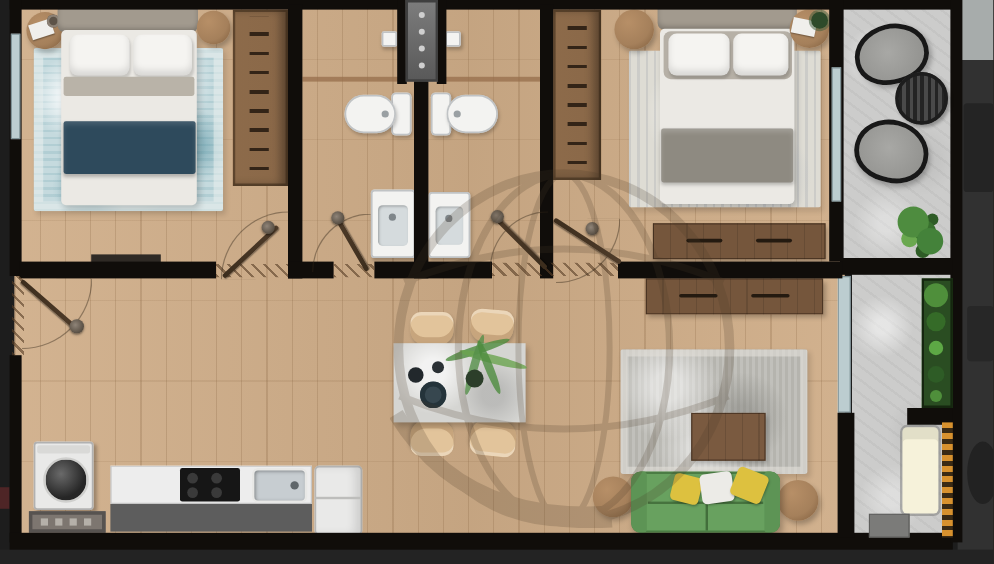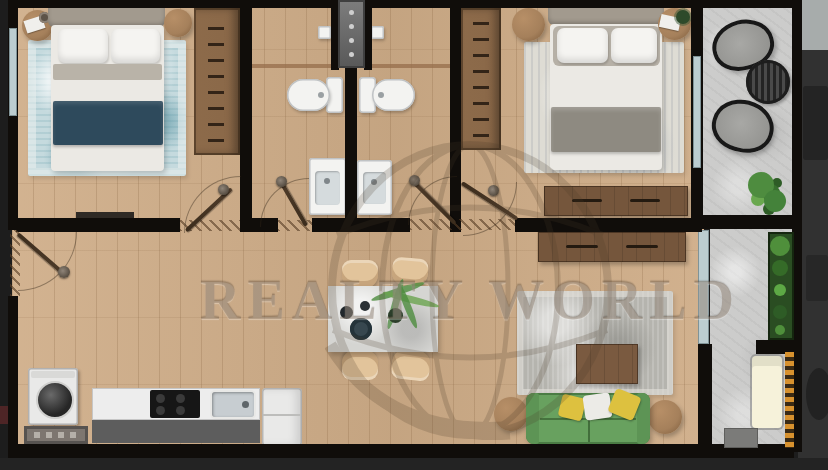--- a/index.html
+++ b/index.html
@@ -255,15 +255,14 @@
 
   <svg class="abs noptr" style="left:325px;top:140px;width:290px;height:300px;opacity:.20;" viewBox="0 0 290 300" fill="none">
     <ellipse cx="145" cy="150" rx="138" ry="145" stroke="#4a3a28" stroke-width="8"></ellipse>
     <ellipse cx="145" cy="150" rx="88" ry="145" stroke="#4a3a28" stroke-width="6"></ellipse>
     <ellipse cx="145" cy="150" rx="38" ry="145" stroke="#4a3a28" stroke-width="5"></ellipse>
     <path d="M12 95 Q145 40 278 95" stroke="#4a3a28" stroke-width="6"></path>
     <path d="M8 190 Q145 245 282 190" stroke="#4a3a28" stroke-width="6"></path>
     <path d="M5 205 Q60 295 180 288" stroke="#4a3a28" stroke-width="13"></path>
     <path d="M30 240 Q95 302 185 295" stroke="#4a3a28" stroke-width="9"></path>
   </svg>
-  <div class="abs watermark-text noptr" style="left:200px;top:268px;">REALTY WORLD</div>
 
 </div>
 
 </body></html>

